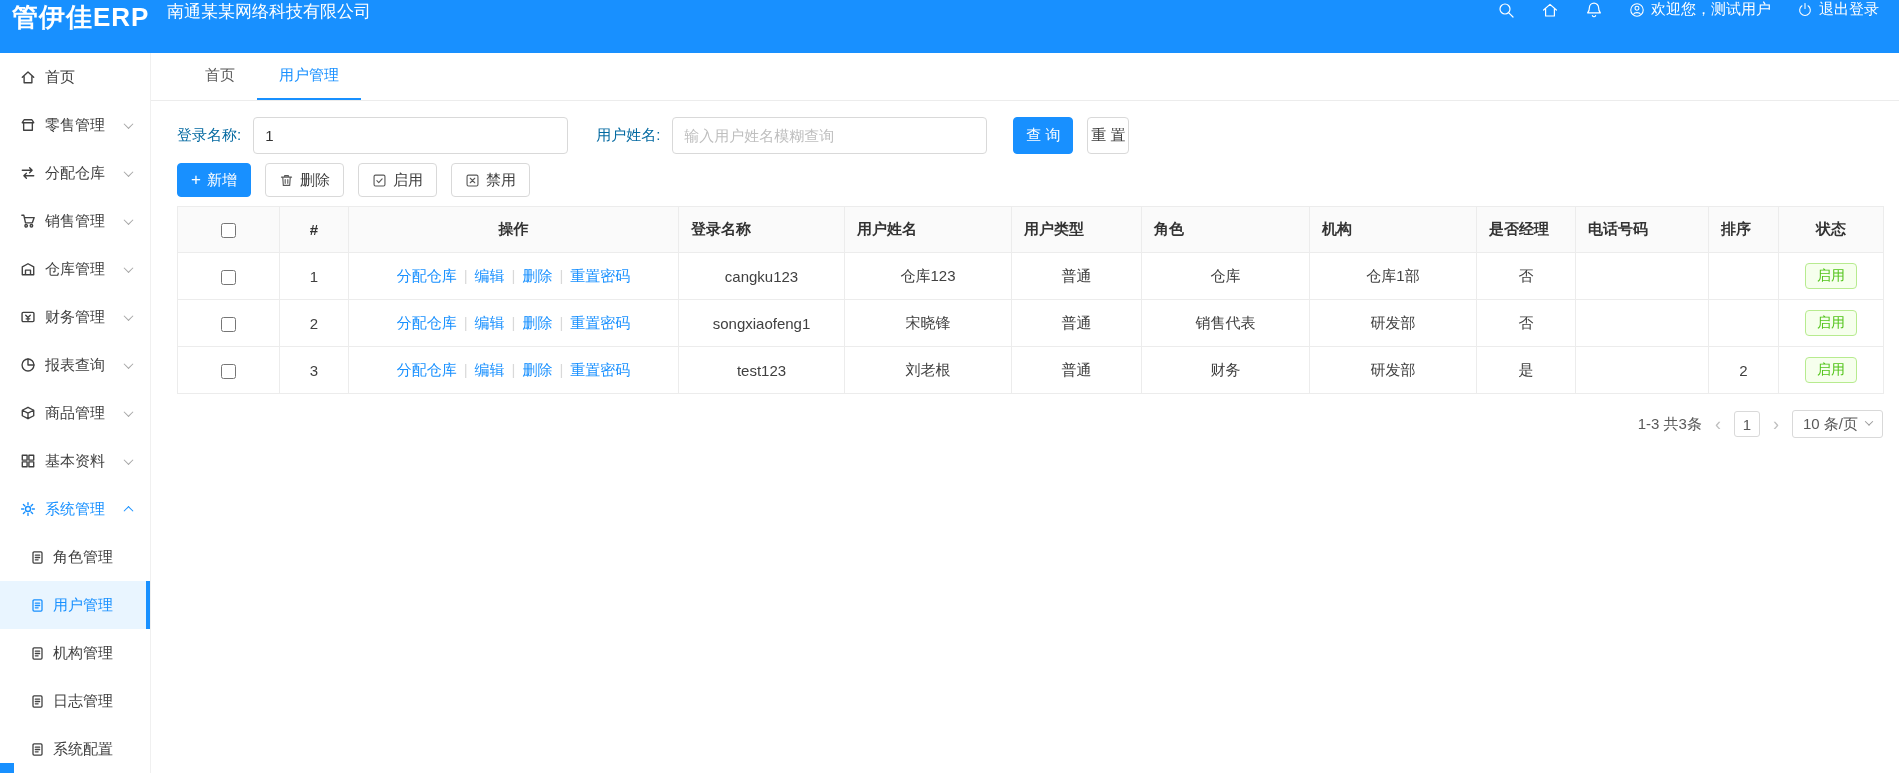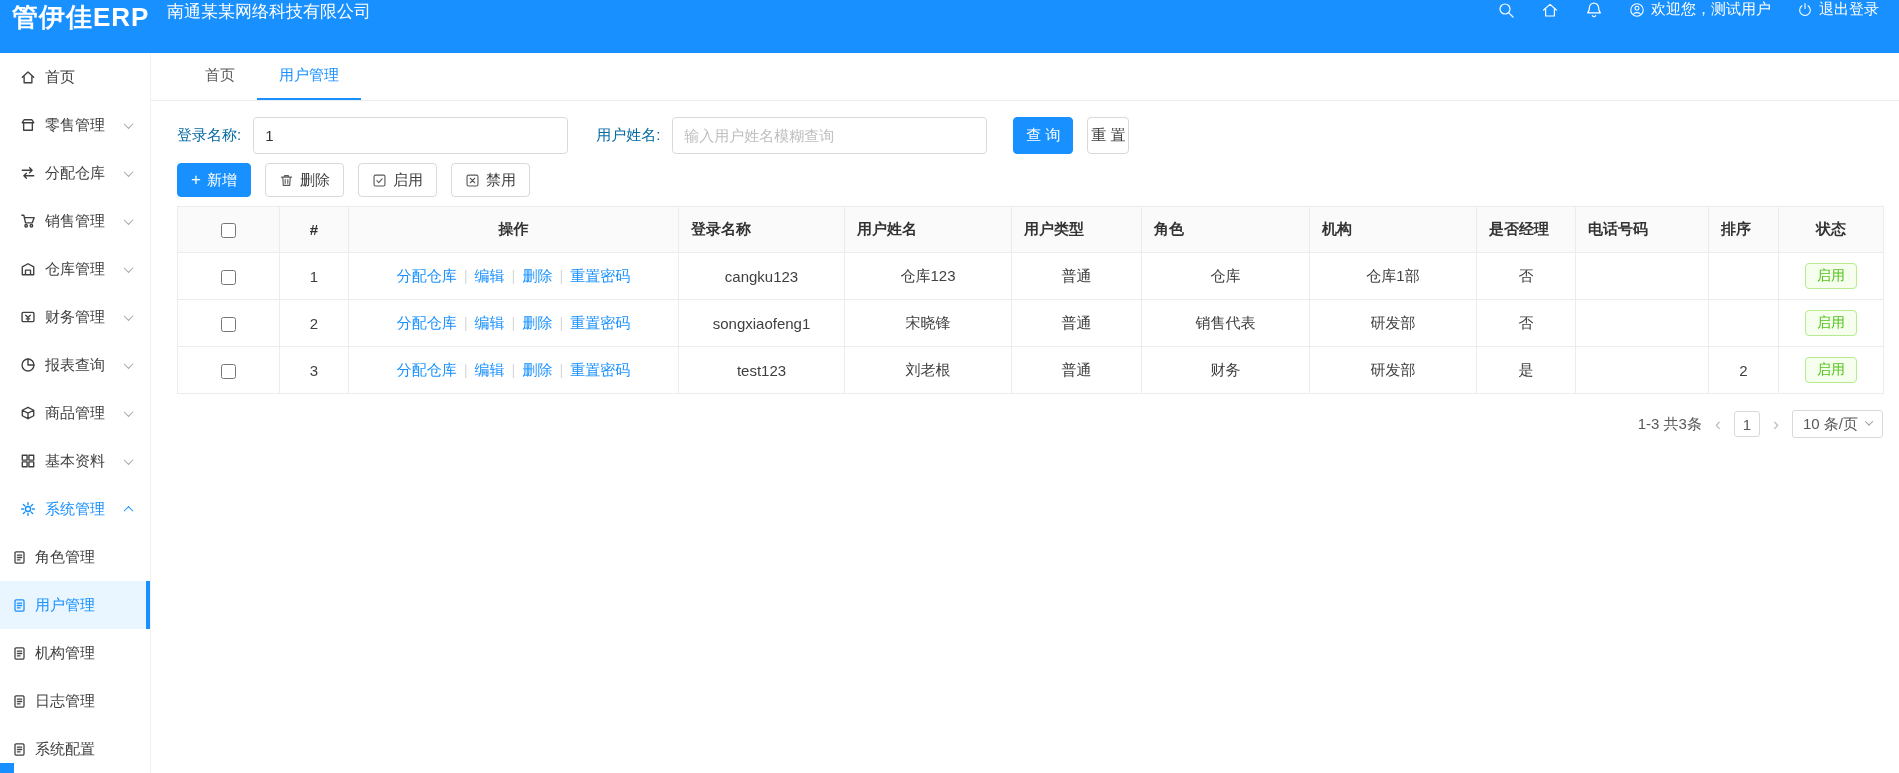--- a/index.html
+++ b/index.html
@@ -26,21 +26,21 @@
   
   .side-item { height:48px; display:flex; align-items:center; padding-left:20px; color:#404040; cursor:pointer; }
   .side-item .icon { width:16px; height:16px; color:inherit; }
   .side-item .icon svg { width:16px; height:16px; }
   .side-item .lbl { margin-left:9px; font-size:15px; white-space:nowrap; }
   .chev-wrap { margin-left:auto; margin-right:18px; color:#a6a6a6; display:flex; align-items:center; }
   .chev { display:inline-block; width:7px; height:7px; border-right:1.6px solid currentColor; border-bottom:1.6px solid currentColor; transform:rotate(45deg) translate(-1px,-1px); }
   .chev-wrap.up .chev { transform:rotate(-135deg) translate(-1px,-1px); }
   .side-item.active { color:#1890ff; }
   .side-item.active .chev-wrap { color:#1890ff; }
-  .side-sub { height:48px; display:flex; align-items:center; padding-left:12px; color:#404040; cursor:pointer; }
+  .side-sub { height:48px; display:flex; align-items:center; padding-left:30px; color:#404040; cursor:pointer; }
   .side-sub .icon { width:15px; height:15px; }
   .side-sub .icon svg { width:15px; height:15px; }
   .side-sub .lbl { margin-left:8px; font-size:15px; white-space:nowrap; }
   .side-sub.active { background:#e9f5ff; border-right:4px solid #1890ff; color:#1890ff; }
   .corner-accent { position:absolute; left:0; bottom:0; width:14px; height:10px; background:#1890ff; }
 
   
   .tabbar { height:48px; border-bottom:1px solid #ececec; display:flex; align-items:stretch; padding-left:32px; }
   .tab { display:flex; align-items:center; padding:0 22px; font-size:15px; color:#595959; cursor:pointer; border-bottom:2px solid transparent; }
   .tab.active { color:#1890ff; border-bottom-color:#1890ff; }

